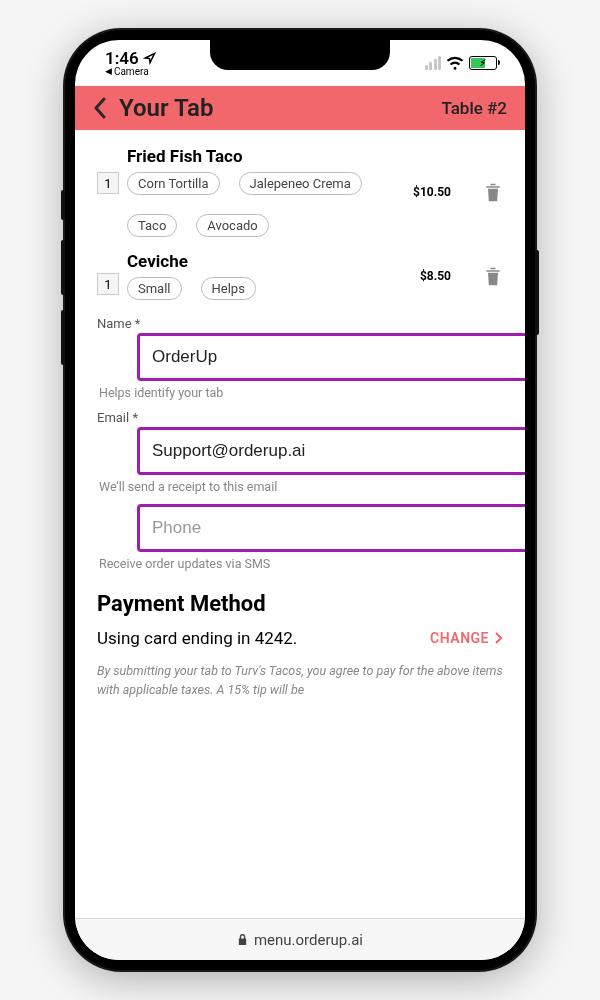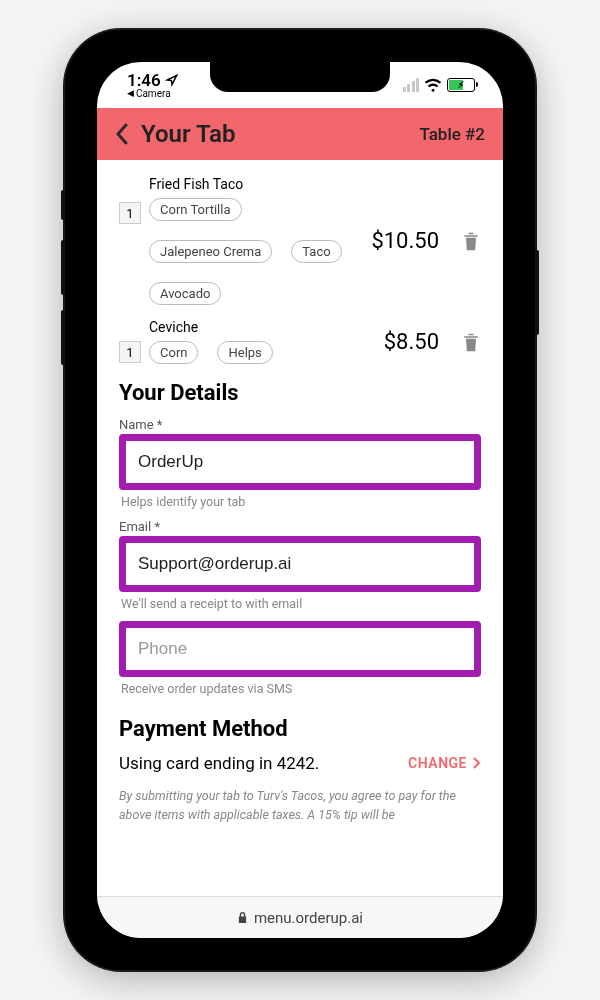--- a/index.html
+++ b/index.html
@@ -10,21 +10,21 @@
     justify-content: center;
     align-items: center;
     min-height: 1000px;
     width: 600px;
   }
   .phone {
     width: 470px;
     height: 940px;
     background: #000;
     border-radius: 56px;
-    padding: 32px;
+    padding: 10px;
     position: relative;
     box-shadow: 0 0 0 2px #1a1a1a, 0 8px 40px rgba(0,0,0,.3);
   }
   .side-btn { position: absolute; background: #111; border-radius: 2px; }
   .side-btn.l1 { left: -4px; top: 160px; width: 4px; height: 30px; }
   .side-btn.l2 { left: -4px; top: 210px; width: 4px; height: 55px; }
   .side-btn.l3 { left: -4px; top: 280px; width: 4px; height: 55px; }
   .side-btn.r1 { right: -4px; top: 220px; width: 4px; height: 85px; }
   .screen {
     width: 100%; height: 100%;
@@ -66,21 +66,21 @@
   .sig-bars span:nth-child(3){height:11px}
   .sig-bars span:nth-child(4){height:14px}
   .wifi-icon { width: 18px; height: 14px; }
   .battery { width: 28px; height: 14px; border: 1.5px solid #000; border-radius: 3px; position: relative; }
   .battery::after { content:''; position:absolute; right:-4px; top:3px; width:2.5px; height:5px; background:#000; border-radius:0 2px 2px 0;}
   .battery-fill { position:absolute; left:1px; top:1px; bottom:1px; width:55%; background:#35c759; border-radius:1px;}
   .battery-bolt { position:absolute; left:50%; top:50%; transform:translate(-50%,-50%); font-size:9px; color:#000;}
 
   .app-header {
     background: #f2676c;
-    height: 52px;
+    height: 44px;
     display: flex;
     align-items: center;
     padding: 0 18px;
     color: #222;
   }
   .back-chev { margin-right: 12px; }
   .back-chev svg { width: 14px; height: 22px; display:block; }
   .header-title { font-size: 24px; font-weight: 600; flex: 1; }
   .table-badge { font-size: 17px; font-weight: 500; }
 
@@ -96,45 +96,46 @@
   .qty-box {
     width: 22px; height: 22px;
     border: 1px solid #ccc;
     background: #f5f5f5;
     font-size: 13px;
     display: flex; align-items:center; justify-content:center;
     margin-top: 26px;
     flex-shrink: 0;
   }
   .item-info { flex: 1; }
-  .item-name { font-size: 14px; font-weight: 400; margin-bottom: 6px; }
+  .item-name { font-size: 17px; font-weight: 700; margin-bottom: 6px; }
   .mods { display: flex; flex-wrap: wrap; gap: 19px; }
   .mod-pill {
     border: 1px solid #bbb;
     border-radius: 14px;
     padding: 3px 10px;
     font-size: 13px;
     color: #444;
     background: #fff;
   }
-  .item-price { font-size: 22px; font-weight: 400; align-self: center; margin-right: 14px;}
+  .item-price { font-size: 12px; font-weight: 700; align-self: center; margin-right: 24px;}
   .trash-btn { align-self: center; color: #888; cursor: pointer; }
   .trash-btn svg { width: 20px; height: 22px; display:block; }
 
   .details-section { margin-top: 16px; }
   .field { margin-bottom: 4px; }
   .field-label { font-size: 13px; color: #555; margin-bottom: 2px; display:block;}
   .text-input {
     width: 100%;
-    border: 7px solid #a21caf;
+    border: 3px solid #a21caf;
     border-radius: 4px;
     padding: 11px 12px;
     font-size: 17px;
     color: #222;
     background: #fff;
+    margin-left: 40px;
   }
   .text-input::placeholder { color: #999; }
   .helper-text { font-size: 12.5px; color: #888; margin: 4px 2px 10px 2px; }
 
   .payment-section { margin-top: 20px; }
   .payment-row { display: flex; align-items: center; justify-content: space-between; margin-top: 8px;}
   .payment-text { font-size: 17px; }
   .change-btn { color: #f2676c; font-size: 14px; font-weight: 600; letter-spacing: .5px; display:flex; align-items:center; gap:6px;}
   .change-btn svg{width:8px;height:12px;}
   .legal { font-size: 12.5px; color: #888; margin-top: 14px; line-height: 1.5; font-style: italic;}
@@ -229,44 +230,43 @@
               <path d="M4 6h16v2H4zM6 9h12l-1 15H7zM9 3h6v2H9z"></path>
             </svg>
         </div>
       </div>
 
       <div class="item-row">
         <div class="qty-box" style="margin-top:22px">1</div>
         <div class="item-info">
           <div class="item-name">Ceviche</div>
           <div class="mods">
-            <span class="mod-pill">Corn</span>
+            <span class="mod-pill">Small</span>
             <span class="mod-pill">Helps</span>
           </div>
         </div>
         <div class="item-price">$8.50</div>
         <div class="trash-btn">
           <svg viewBox="0 0 24 26" fill="#888">
               <path d="M4 6h16v2H4zM6 9h12l-1 15H7zM9 3h6v2H9z"></path>
             </svg>
         </div>
       </div>
 
       <div class="details-section">
-        <div class="section-title">Your Details</div>
 
         <div class="field">
           <span class="field-label">Name *</span>
           <input class="text-input" value="OrderUp" style="">
         </div>
         <div class="helper-text">Helps identify your tab</div>
 
         <span class="field-label">Email *</span>
         <input class="text-input" value="Support@orderup.ai" style="">
-        <div class="helper-text">We'll send a receipt to with email</div>
+        <div class="helper-text">We'll send a receipt to this email</div>
 
         <input class="text-input" placeholder="Phone" style="">
         <div class="helper-text">Receive order updates via SMS</div>
       </div>
 
       <div class="payment-section">
         <div class="section-title">Payment Method</div>
         <div class="payment-row">
           <div class="payment-text">Using card ending in 4242.</div>
           <div class="change-btn">

